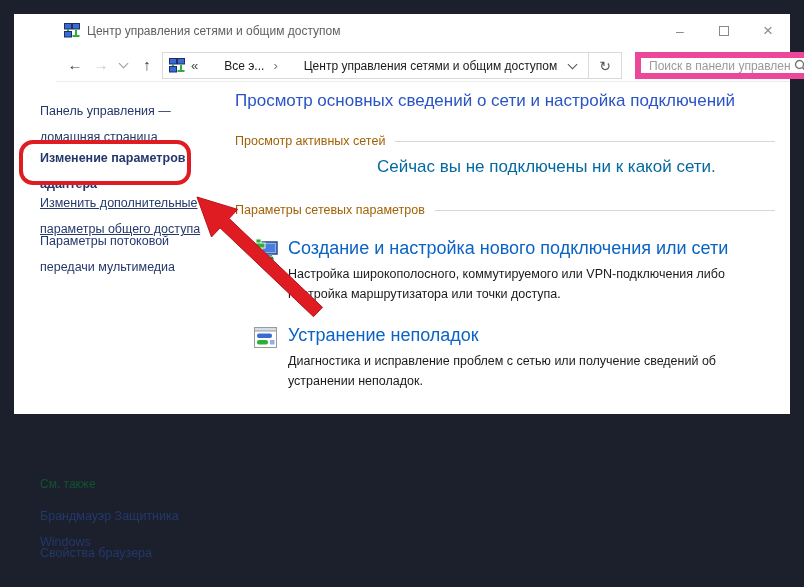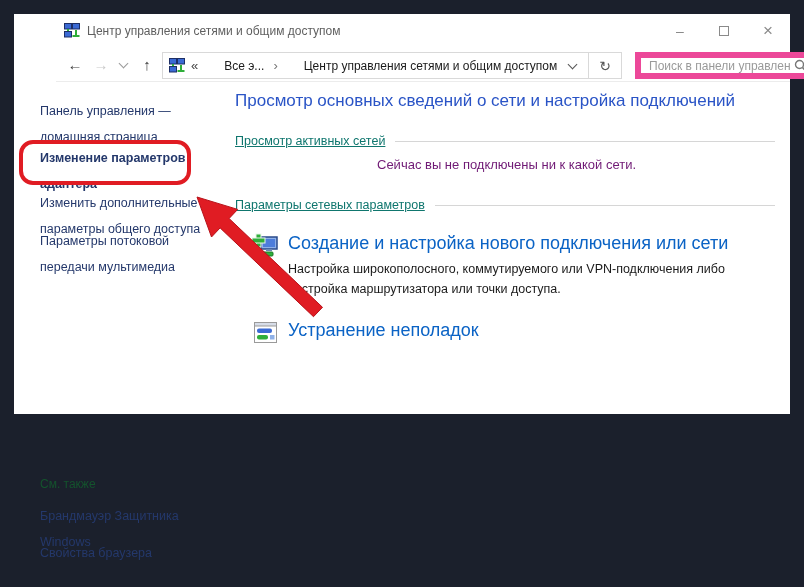--- a/index.html
+++ b/index.html
@@ -42,23 +42,23 @@
   
   .side-link { position:absolute; left:26px; width:162px; font-size:12.5px; line-height:26px; color:#24386b; cursor:pointer; }
   .side-head { position:absolute; left:26px; font-size:12px; color:#14532d; }
 
   
   .main { position:absolute; left:221px; top:76px; width:540px; }
   .page-title { font-size:17px; font-weight:400; color:#2a54c6; line-height:22px; }
   .sect-row { display:flex; align-items:center; }
   .sect-row.first { margin-top:22px; }
   .sect-row.second { margin-top:26px; }
-  .sect-head { font-size:12.5px; color:#0f766e; white-space:nowrap;text-decoration:underline; }
+  .sect-head { font-size:12.5px; color:#a16207; white-space:nowrap; }
   .sect-line { flex:1; height:1px; background:#d6d6d6; margin-left:10px; }
-  .status-text { margin-top:9px; margin-left:142px; font-size:13px; color:#701a75; }
+  .status-text { margin-top:9px; margin-left:142px; font-size:17px; color:#0369a1; }
   .task { position:relative; margin-top:21px; padding-left:53px; min-height:52px; }
   .task-ico { position:absolute; left:17px; top:0; width:27px; height:27px; }
   .task-link { font-size:18px; color:#0b63c5; cursor:pointer; display:inline-block; }
   .task-desc { margin-top:5px; font-size:12.5px; line-height:20px; color:#1a1a1a; }
   .task-desc.w1 { max-width:446px; }
   .task-desc.w2 { max-width:506px; }
 
   
   .hl-box { position:absolute; left:19px; top:140px; width:172px; height:45px; border:4px solid #e01c23; border-radius:14px; pointer-events:none; }
   .arrow-svg { position:absolute; left:0; top:0; width:804px; height:587px; pointer-events:none; }
@@ -125,21 +125,21 @@
         <input type="text" placeholder="Поиск в панели управлен..." style="">
         <svg class="search-ico" viewBox="0 0 14 14">
           <circle cx="5.5" cy="5.5" r="4" fill="none" stroke="#777" stroke-width="1.4"></circle>
           <line x1="8.6" y1="8.6" x2="12.5" y2="12.5" stroke="#777" stroke-width="1.6"></line>
         </svg>
       </div>
     </div>
 
     <div class="side-link" style="top:84px;">Панель управления — домашняя страница</div>
     <div class="side-link" style="top:131px;font-weight:bold;">Изменение параметров адаптера</div>
-    <div class="side-link" style="top:176px;">Изменить дополнительные параметры общего доступа</div>
+    <div class="side-link" style="top:176px;text-decoration:underline;">Изменить дополнительные параметры общего доступа</div>
     <div class="side-link" style="top:214px;">Параметры потоковой передачи мультимедиа</div>
     <div class="side-head" style="top:463px;">См. также</div>
     <div class="side-link" style="top:489px;">Брандмауэр Защитника Windows</div>
     <div class="side-link" style="top:526px;">Свойства браузера</div>
 
     <div class="main">
       <h1 class="page-title">Просмотр основных сведений о сети и настройка подключений</h1>
 
       <div class="sect-row first">
         <span class="sect-head">Просмотр активных сетей</span>
@@ -167,20 +167,21 @@
 
       <div class="task">
         <svg class="task-ico" viewBox="0 0 27 27">
           <rect x="2.5" y="2.5" width="22" height="20" fill="#ffffff" stroke="#9a9a9a"></rect>
           <rect x="2.5" y="2.5" width="22" height="3.5" fill="#d7dde8" stroke="#9a9a9a"></rect>
           <rect x="5" y="8.5" width="15" height="4.5" rx="2" fill="#3b6ad4"></rect>
           <rect x="5" y="15" width="11" height="4.5" rx="2" fill="#2fae3a"></rect>
           <rect x="18" y="15" width="4.5" height="4.5" fill="#8fb1e8"></rect>
         </svg>
         <span class="task-link">Устранение неполадок</span>
+        <div class="task-desc w2">Диагностика и исправление проблем с сетью или получение сведений об устранении неполадок.</div>
       </div>
     </div>
   </div>
 
   <div class="hl-box"></div>
   <svg class="arrow-svg" viewBox="0 0 804 587">
     <polygon points="197,197 237.7,209.4 229.1,218.5 322.5,307.3 313.5,316.7 220.1,227.9 211.5,237" fill="#e01c23" stroke="#b8121a" stroke-width="1"></polygon>
   </svg>
 </div>
 

